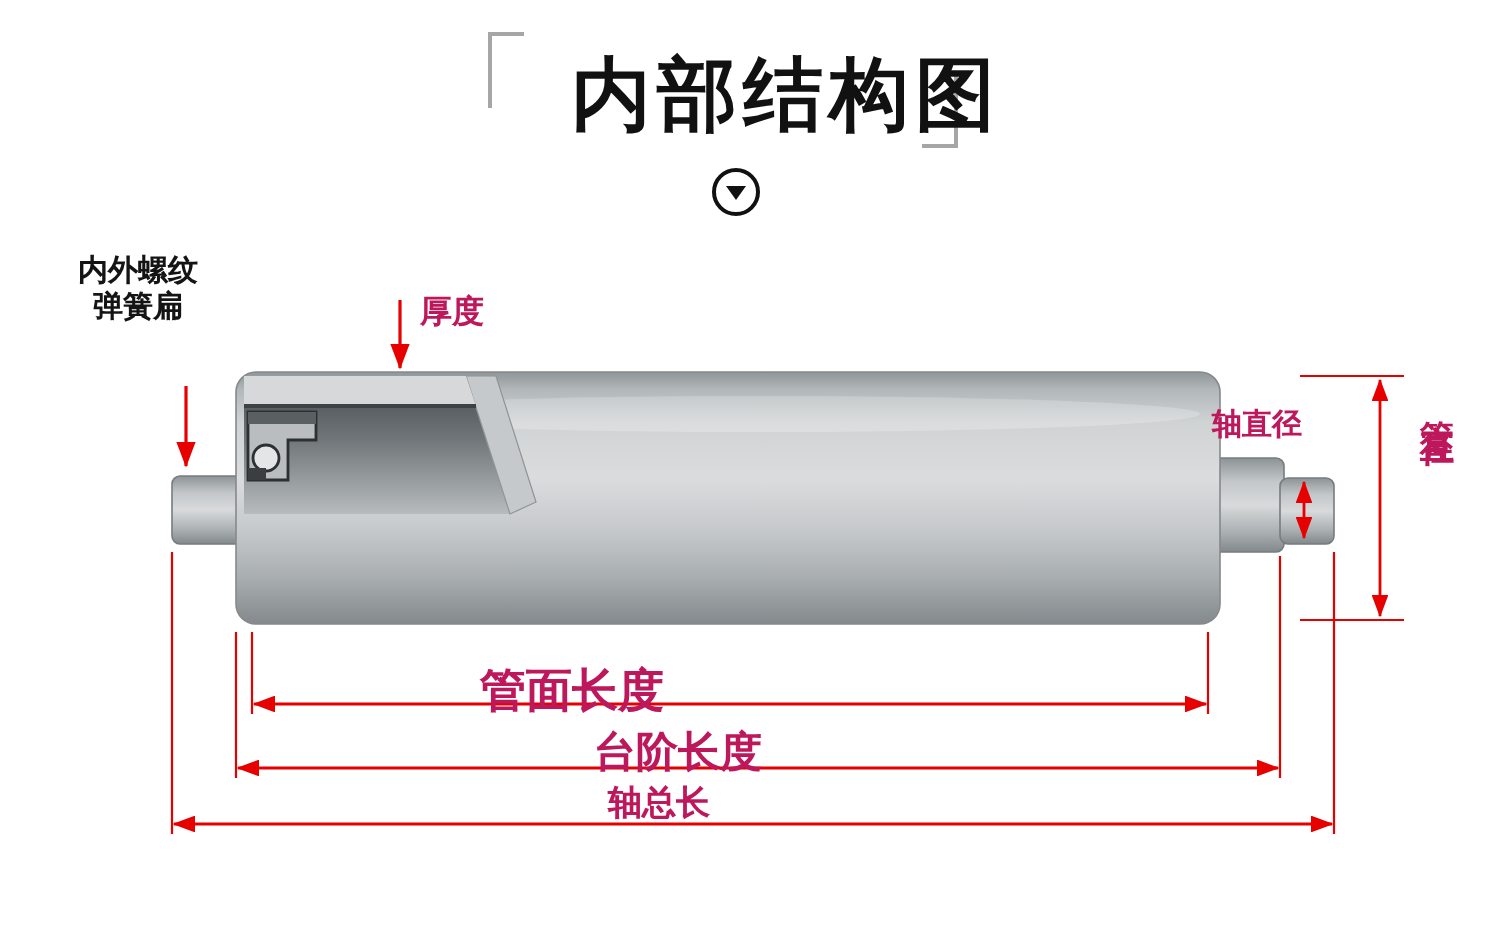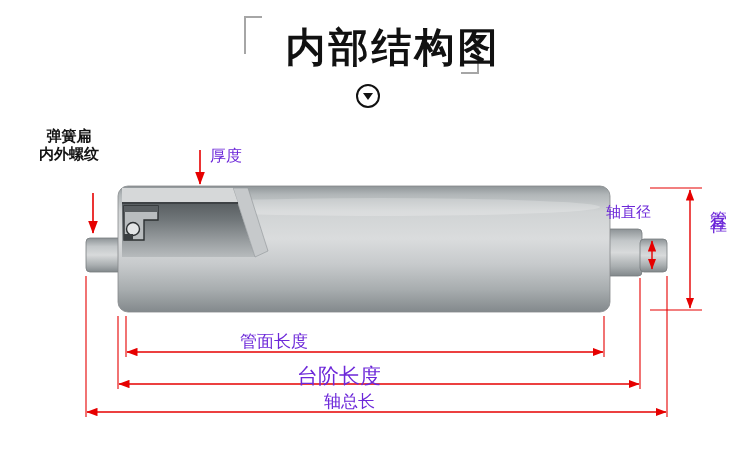--- a/index.html
+++ b/index.html
@@ -23,21 +23,21 @@
   .down-circle {
     position:absolute; left:356px; top:84px; width:20px; height:20px;
     border:2px solid #111; border-radius:50%;
     display:flex; align-items:center; justify-content:center;
   }
   .down-tri {
     width:0; height:0; margin-top:1px;
     border-left:5px solid transparent; border-right:5px solid transparent;
     border-top:7px solid #111;
   }
-  .label { position:absolute; color:#6d28d9; font-weight:normal; white-space:nowrap; }
+  .label { position:absolute; color:#be185d; font-weight:bold; white-space:nowrap; }
   .left-note {
     position:absolute; left:26px; top:127px; width:86px; text-align:center;
     font-size:15px; line-height:18px; font-weight:bold; color:#141414;
   }
   .v-text {
     writing-mode:vertical-rl; text-orientation:upright; letter-spacing:3px;
   }
 </style>
 </head>
 <body>
@@ -116,29 +116,29 @@
       <path d="M640,278 L640,389" stroke-width="1.1"></path>
       <path d="M119,384 L639,384" stroke-width="1.4" marker-start="url(#arr)" marker-end="url(#arr)"></path>
 
       <path d="M86,276 L86,417" stroke-width="1.1"></path>
       <path d="M667,276 L667,417" stroke-width="1.1"></path>
       <path d="M87,412 L666,412" stroke-width="1.4" marker-start="url(#arr)" marker-end="url(#arr)"></path>
     </g>
   </svg>
 
   <div class="left-note">
+    <div>内外螺纹</div>
     <div>弹簧扁</div>
-    <div>内外螺纹</div>
   </div>
 
   <div class="label" style="left:210px; top:146px; font-size:16px;">厚度</div>
 
   <div class="label" style="left:606px; top:203px; font-size:15px;">轴直径</div>
 
   <div class="label v-text" style="left:707px; top:197px; height:86px; font-size:17px;">管直径</div>
 
-  <div class="label" style="left:240px; top:330px; font-size:17px;">管面长度</div>
+  <div class="label" style="left:240px; top:330px; font-size:23px;">管面长度</div>
 
   <div class="label" style="left:297px; top:362px; font-size:21px;">台阶长度</div>
 
-  <div class="label" style="left:324px; top:390px; font-size:17px;">轴总长</div>
+  <div class="label" style="left:304px; top:390px; font-size:17px;">轴总长</div>
 
 </div>
 
 </body></html>

